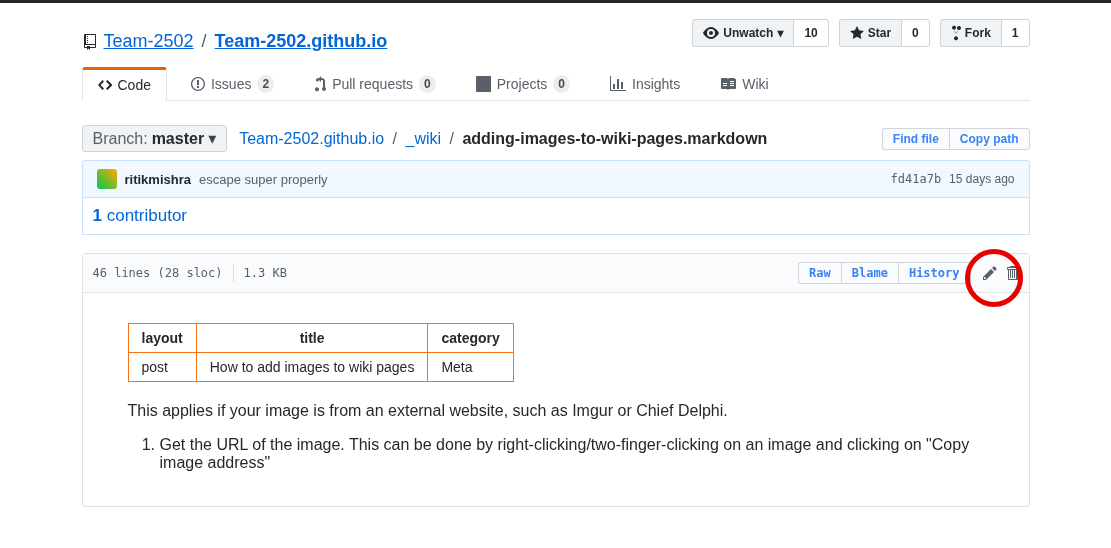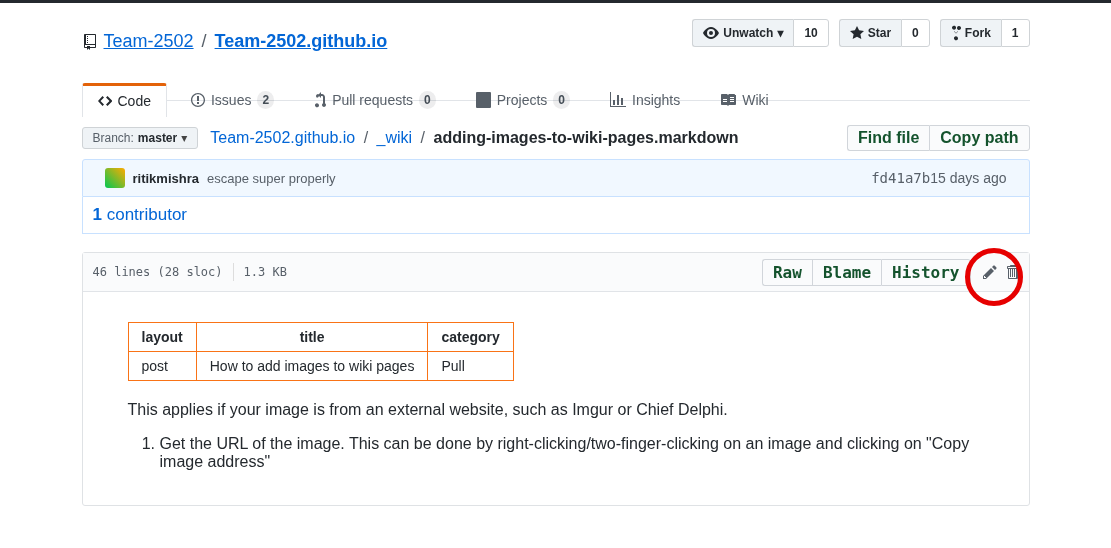--- a/index.html
+++ b/index.html
@@ -25,51 +25,51 @@
     color:#24292e; background:#eff3f6; border:1px solid #cfd3d6;
     border-radius:3px; line-height:20px;
   }
   .sbtn.left { border-radius:3px 0 0 3px; border-right:none;}
   .sbtn.count { background:#fff; border-radius:0 3px 3px 0; font-weight:600;}
   .octicon { display:inline-block; vertical-align:text-bottom; fill:currentColor;}
   .tabnav { border-bottom:1px solid #e1e4e8; display:flex; gap:8px; margin-top:14px;}
   .tab {
     padding:7px 15px 8px; color:#586069; display:flex; align-items:center; gap:6px;
     border:1px solid transparent; border-bottom:none; border-radius:3px 3px 0 0;
-    position:relative; top:17px;
+    position:relative; top:1px;
   }
   .tab.selected { color:#24292e; background:#fff; border-color:#e36209 #e1e4e8 transparent; border-top-width:3px;}
   .counter { background:rgba(27,31,35,.08); border-radius:20px; padding:2px 5px; font-size:12px; font-weight:600; color:#444d56;}
   .file-nav { margin-top:16px; padding:8px 0; display:flex; align-items:center; gap:12px;}
   .branch-select {
-    padding: 3px 10px; font-size:12px; background:#eff3f6; border:1px solid #cfd3d6; border-radius:3px;
+    padding: 3px 10px; font-size:16px; background:#eff3f6; border:1px solid #cfd3d6; border-radius:3px;
     color:#444; display:inline-flex; align-items:center; gap:4px;
   }
   .branch-select i { color:#586069; font-style:normal; font-weight:400;}
   .branch-select b { font-weight:600; color:#24292e;}
   .breadcrumb { font-size:16px; }
   .breadcrumb a { color:#0366d6; text-decoration:none;}
   .breadcrumb .sep { margin:0 4px; color:#586069;}
   .breadcrumb .final { font-weight:600; color:#24292e;}
   .file-actions-right { margin-left:auto; display:flex;}
   .btn-small {
-    padding:3px 10px; font-size:16px; font-weight:600; background:#fafbfc;
-    border:1px solid #d1d5da; border-radius:3px; color:#14532d;
+    padding:3px 10px; font-size:12px; font-weight:600; background:#fafbfc;
+    border:1px solid #d1d5da; border-radius:3px; color:#3b82f6;
   }
   .btn-small + .btn-small { margin-left:-1px; border-radius:0 3px 3px 0; margin-left:0;}
   .btn-small.left{ border-radius:3px 0 0 3px; border-right:none;}
   .btn-small.right{ border-radius:0 3px 3px 0;}
   .commit-tease {
     border:1px solid #c8e1ff; background:#f1f8ff; border-radius:3px 3px 0 0;
-    padding:8px 22px; display:flex; align-items:center; gap:8px; font-size:13px;
+    padding:8px 14px; display:flex; align-items:center; gap:8px; font-size:13px;
   }
   .avatar { width:20px; height:20px; border-radius:3px; background:linear-gradient(45deg,#00c853,#ffab00);}
   .commit-tease .author { font-weight:600; color:#24292e;}
   .commit-tease .msg { color:#586069;}
-  .commit-tease .meta { margin-left:auto; color:#586069; font-size:14px; display:flex; gap:0; align-items:center;justify-content:center;}
+  .commit-tease .meta { margin-left:auto; color:#586069; font-size:12px; display:flex; gap:8px; align-items:center;justify-content:center;}
   .commit-tease .sha { font-family: SFMono-Regular, Consolas, monospace; color:#586069;}
   .contributors { border:1px solid #c8e1ff; border-top:none; background:#fff; padding:8px 10px; font-size:17px;}
   .contributors b { color:#0366d6; font-weight:600;}
   .contributors span { color:#0366d6;}
   .file-box { margin-top:18px; border:1px solid #dfe2e5; border-radius:3px;}
   .file-header {
     background:#fafbfc; border-bottom:1px solid #e1e4e8; padding:5px 10px;
     display:flex; align-items:center; gap:10px; font-family: SFMono-Regular, Consolas, monospace;
     font-size:12px; color:#586069;
   }
@@ -247,21 +247,21 @@
           <tr>
             <th>layout</th>
             <th>title</th>
             <th>category</th>
           </tr>
         </thead>
         <tbody>
           <tr>
             <td>post</td>
             <td>How to add images to wiki pages</td>
-            <td>Pull</td>
+            <td>Meta</td>
           </tr>
         </tbody>
       </table>
 
       <p class="md-p">This applies if your image is from an external website, such as Imgur or Chief Delphi.</p>
       <ol class="md-ol">
         <li>Get the URL of the image. This can be done by right-clicking/two-finger-clicking on an image and clicking on "Copy image address"</li>
       </ol>
     </div>
   </div>

